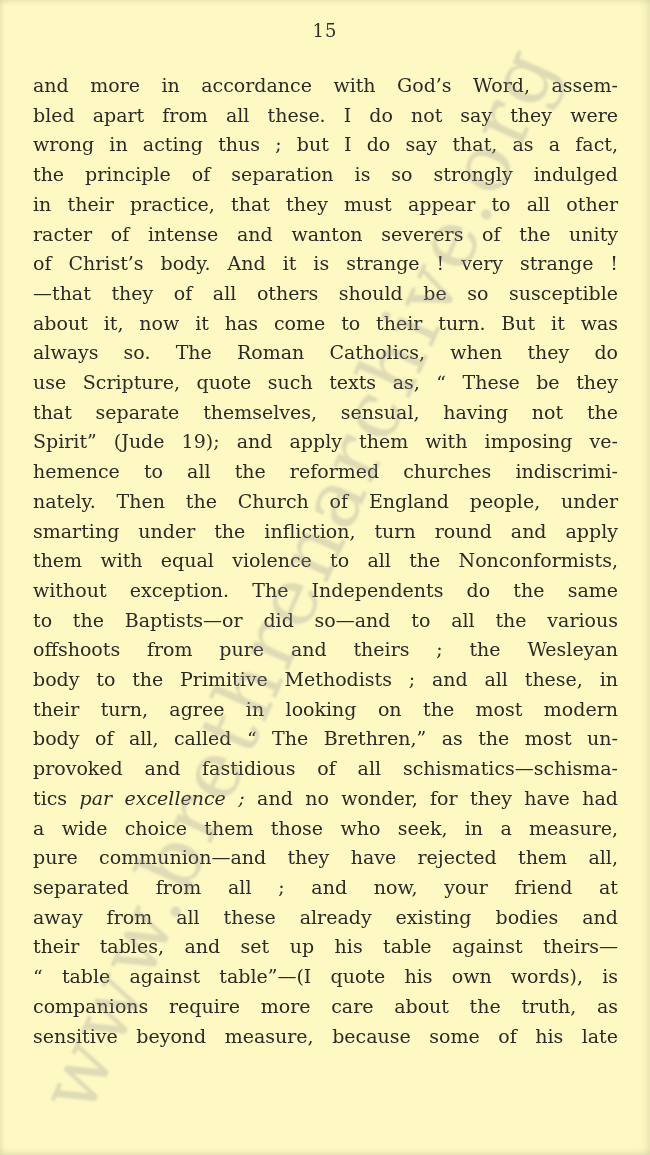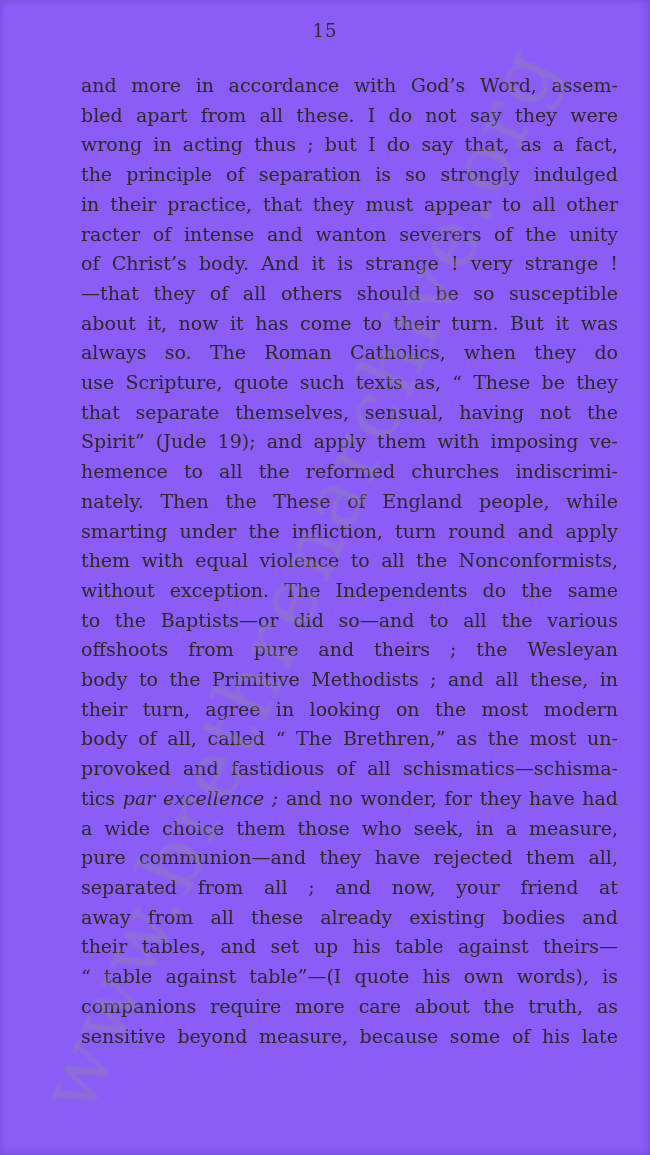--- a/index.html
+++ b/index.html
@@ -7,21 +7,21 @@
   body {
     background: #fbfbf8;
     font-family: "DejaVu Serif", serif;
     color: #2b2a27;
     position: relative;
     overflow: hidden;
   }
   .page {
     position: absolute;
     inset: 0;
-    background: #8b5cf6;
+    background: #fef9c3;
     box-shadow:
       inset -4px 0 8px rgba(0,0,0,0.06),
       inset 0 -3px 7px rgba(0,0,0,0.06),
       inset 3px 0 5px rgba(0,0,0,0.03),
       inset 0 3px 5px rgba(0,0,0,0.03);
   }
   .page-number {
     position: absolute;
     top: 20px;
     left: 0; right: 0;
@@ -37,21 +37,20 @@
     width: 585px;
     font-size: 19px;
     line-height: 29.7px;
     z-index: 1;
   }
   .line {
     text-align: justify;
     text-align-last: justify;
     text-justify: inter-word;
     hyphens: none;
-    margin-left: 48px;
   }
   .italic { font-style: italic; }
   .watermark {
     position: absolute;
     top: 50%;
     left: 46%;
     transform: translate(-50%, -50%) rotate(-66deg);
     font-size: 80px;
     letter-spacing: 5px;
     white-space: nowrap;
@@ -75,21 +74,21 @@
       <div class="line"><span>in their practice, that they must appear to all other</span></div>
       <div class="line"><span>racter of intense and wanton severers of the unity</span></div>
       <div class="line"><span>of Christ’s body.  And it is strange ! very strange !</span></div>
       <div class="line"><span>—that they of all others should be so susceptible</span></div>
       <div class="line"><span>about it, now it has come to their turn.  But it was</span></div>
       <div class="line"><span>always so.  The Roman Catholics, when they do</span></div>
       <div class="line"><span>use Scripture, quote such texts as, “ These be they</span></div>
       <div class="line"><span>that separate themselves, sensual, having not the</span></div>
       <div class="line"><span>Spirit” (Jude 19);  and apply them with imposing ve-</span></div>
       <div class="line"><span>hemence to all the reformed churches indiscrimi-</span></div>
-      <div class="line"><span>nately.  Then the These of England people, while</span></div>
+      <div class="line"><span>nately.  Then the Church of England people, under</span></div>
       <div class="line"><span>smarting under the infliction, turn round and apply</span></div>
       <div class="line"><span>them with equal violence to all the Nonconformists,</span></div>
       <div class="line"><span>without exception.  The Independents do the same</span></div>
       <div class="line"><span>to the Baptists—or did so—and to all the various</span></div>
       <div class="line"><span>offshoots from pure and theirs ;  the Wesleyan</span></div>
       <div class="line"><span>body to the Primitive Methodists ; and all these, in</span></div>
       <div class="line"><span>their turn, agree in looking on the most modern</span></div>
       <div class="line"><span>body of all, called “ The Brethren,” as the most un-</span></div>
       <div class="line"><span>provoked and fastidious of all schismatics—schisma-</span></div>
       <div class="line"><span>tics </span><span class="italic">par excellence ;</span><span> and no wonder, for they have had</span></div>

